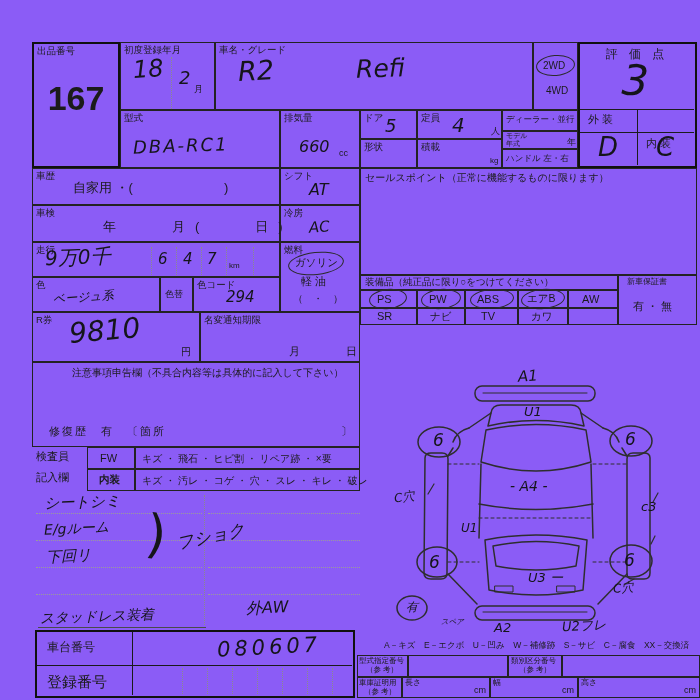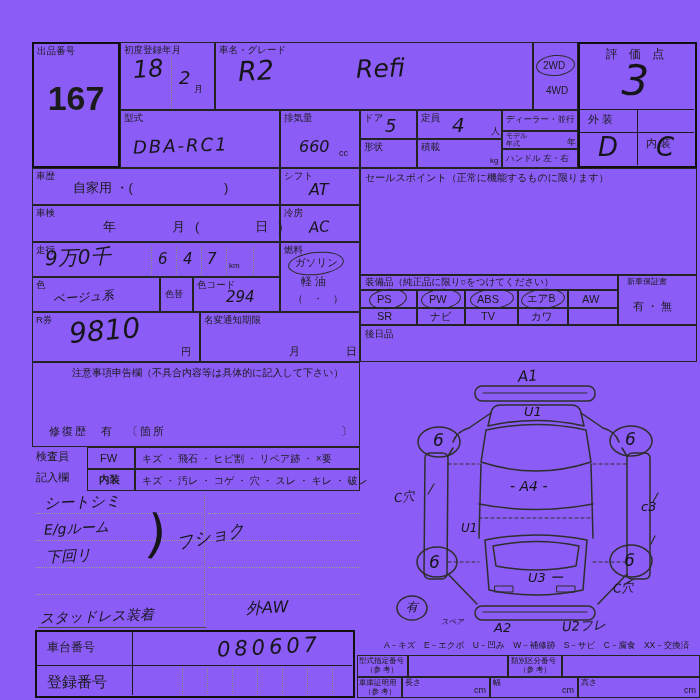--- a/index.html
+++ b/index.html
@@ -189,23 +189,20 @@
   <div class="c bd" style="left:417px;top:308px;width:48px;height:17px;">
     <div class="c pr" style="left:12px;top:2px;font-size:10.5px;">ナビ</div>
   </div>
   <div class="c bd" style="left:465px;top:308px;width:53px;height:17px;">
     <div class="c pr" style="left:15px;top:1px;font-size:11px;">TV</div>
   </div>
   <div class="c bd" style="left:518px;top:308px;width:50px;height:17px;">
     <div class="c pr" style="left:12px;top:2px;font-size:10.5px;">カワ</div>
   </div>
   <div class="c bd" style="left:568px;top:308px;width:50px;height:17px;"></div>
-  <div class="c bd" style="left:360px;top:325px;width:337px;height:37px;">
-    <div class="c lb" style="left:4px;top:3px;">後日品</div>
-  </div>
 
   <div class="c bd" style="left:32px;top:362px;width:328px;height:85px;">
     <div class="c lb" style="left:4px;top:4px;font-size:10px;margin-left:35px;">注意事項申告欄（不具合内容等は具体的に記入して下さい）</div>
     <div class="c pr" style="left:16px;top:62px;font-size:11px;letter-spacing:2px;">修復歴　有　〔箇所</div>
     <div class="c pr" style="left:308px;top:62px;font-size:11px;">〕</div>
   </div>
 
   <div class="c pr" style="left:36px;top:450px;font-size:11px;">検査員</div>
   <div class="c pr" style="left:36px;top:471px;font-size:11px;">記入欄</div>
   <div class="c bd" style="left:87px;top:447px;width:48px;height:22px;">

